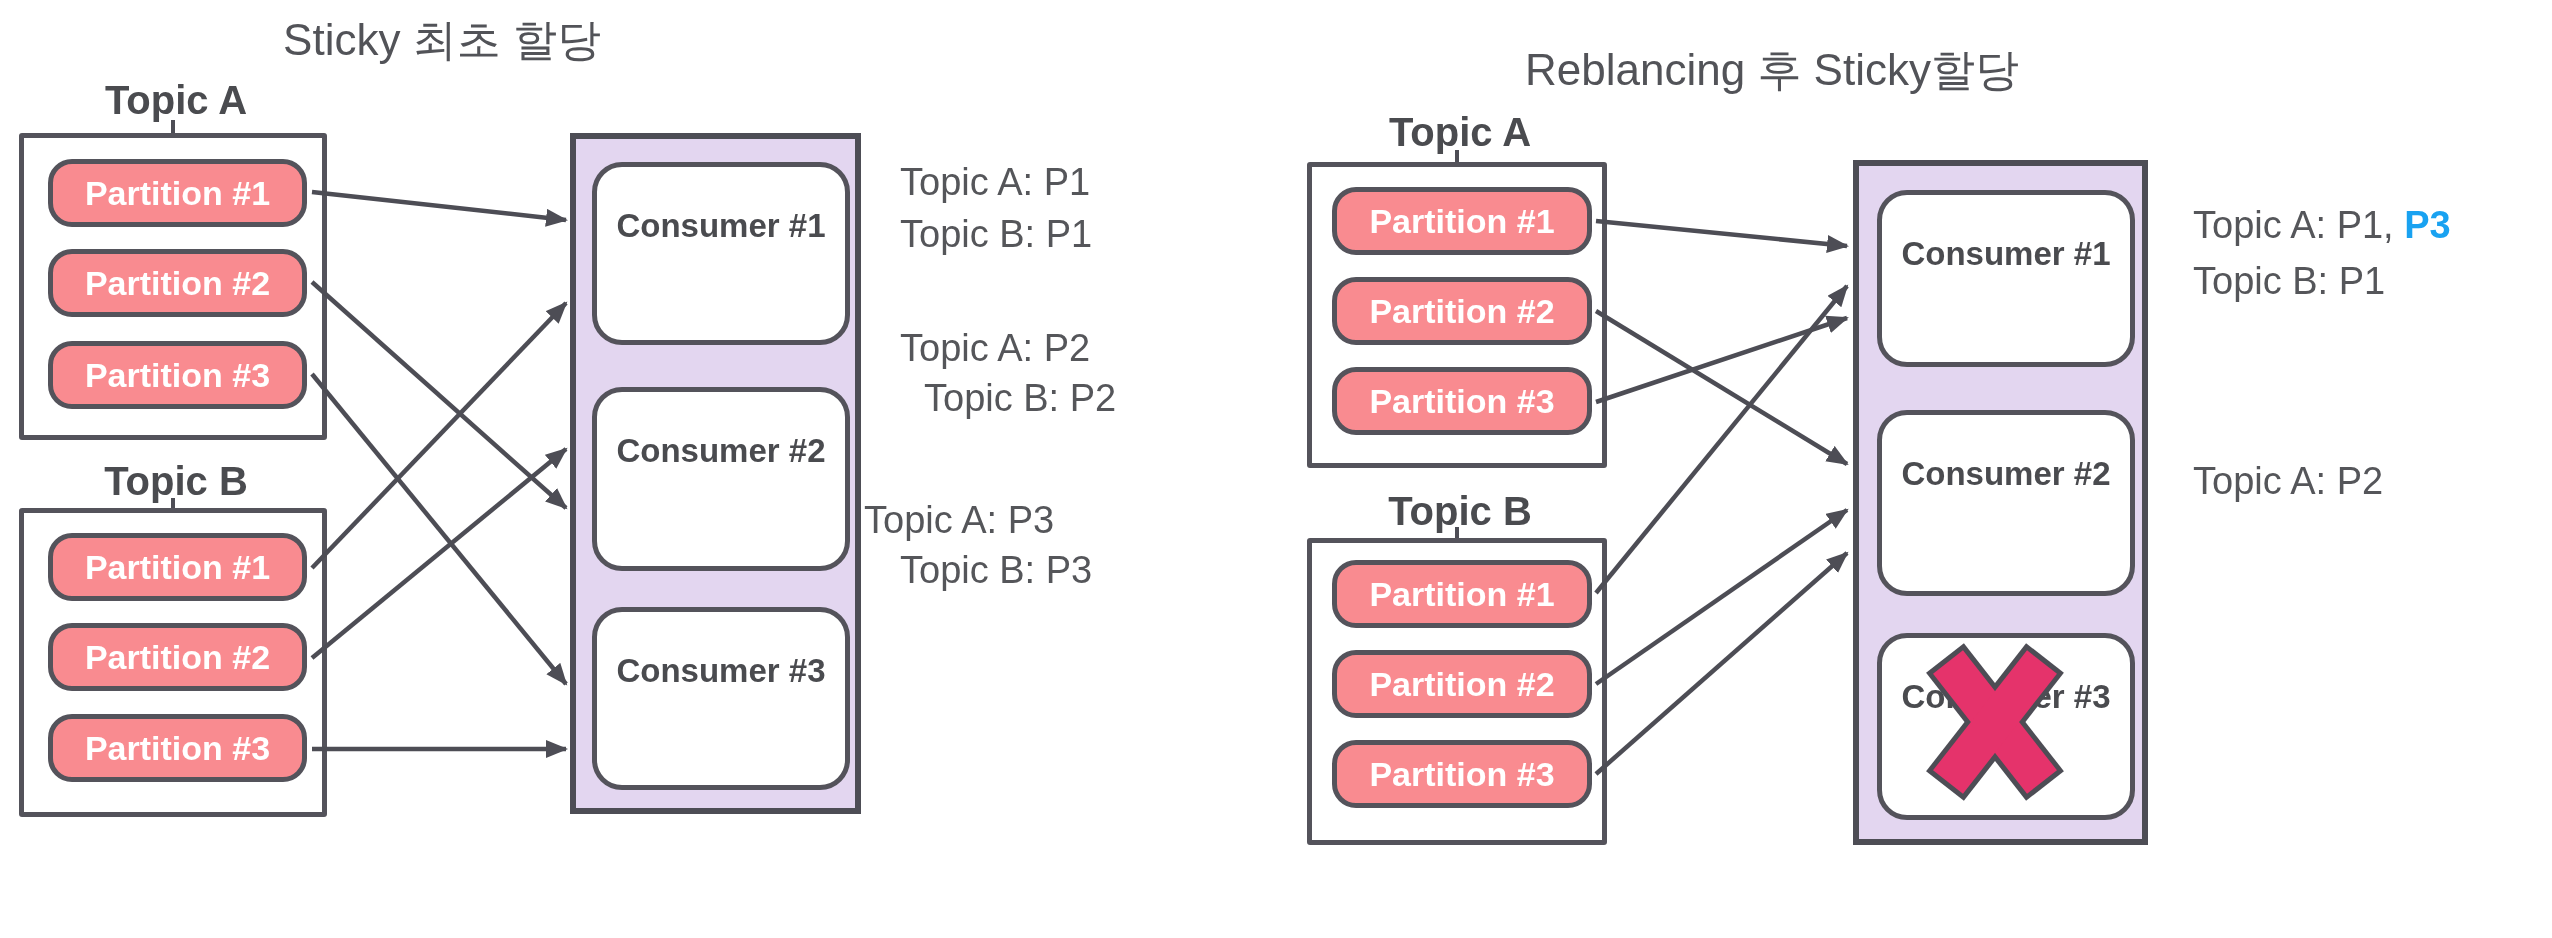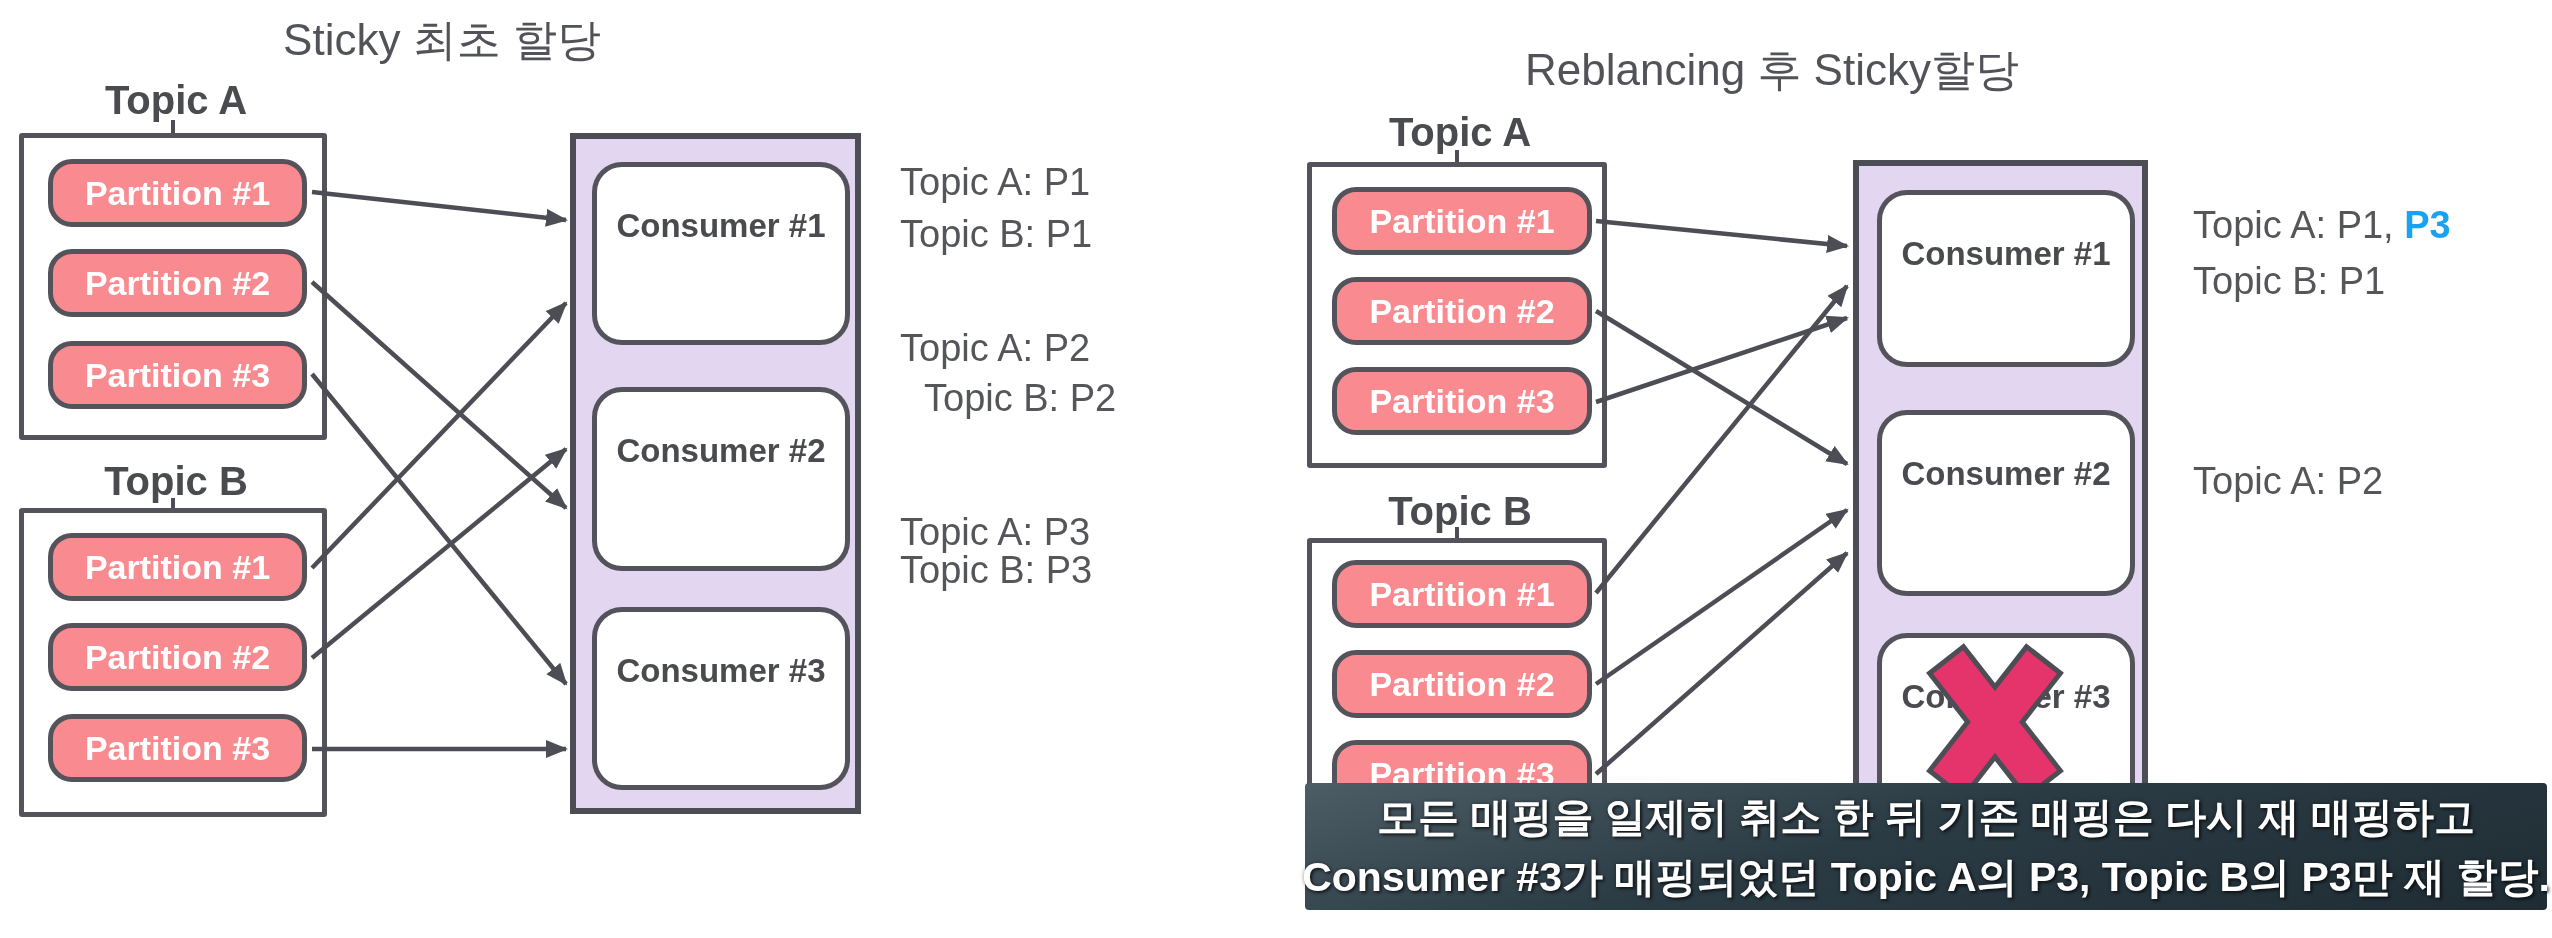--- a/index.html
+++ b/index.html
@@ -82,21 +82,21 @@
     <span class="clabel">Consumer #2</span>
   </div>
   <div class="consumer" style="left:592px;top:607px;width:258px;height:183px;">
     <span class="clabel">Consumer #3</span>
   </div>
 
   <div class="assign" style="left:900px;top:182px;text-align:center;">Topic A: P1</div>
   <div class="assign" style="left:900px;top:234px;">Topic B: P1</div>
   <div class="assign" style="left:900px;top:348px;">Topic A: P2</div>
   <div class="assign" style="left:924px;top:398px;">Topic B: P2</div>
-  <div class="assign" style="left:900px;top:520px;margin-top:12px;">Topic A: P3</div>
+  <div class="assign" style="left:864px;top:520px;">Topic A: P3</div>
   <div class="assign" style="left:900px;top:570px;">Topic B: P3</div>
 
   <div class="title" style="left:1772px;top:70px;">Reblancing 후 Sticky할당</div>
 
   <div class="topic-label" style="left:1460px;top:132px;">Topic A</div>
   <div class="connector" style="left:1455px;top:150px;height:14px;"></div>
   <div class="topic-box" style="left:1307px;top:162px;width:300px;height:306px;"></div>
   <div class="pill" style="left:1332px;top:187px;width:260px;height:68px;">Partition #1</div>
   <div class="pill" style="left:1332px;top:277px;width:260px;height:68px;">Partition #2</div>
   <div class="pill" style="left:1332px;top:367px;width:260px;height:68px;">Partition #3</div>
@@ -149,18 +149,14 @@
     </g>
 
     <g>
       <line x1="1945" y1="658" x2="2045" y2="786" stroke="#4d4d55" stroke-width="48"></line>
       <line x1="2045" y1="658" x2="1945" y2="786" stroke="#4d4d55" stroke-width="48"></line>
       <line x1="1948" y1="662" x2="2042" y2="782" stroke="#e5336b" stroke-width="38"></line>
       <line x1="2042" y1="662" x2="1948" y2="782" stroke="#e5336b" stroke-width="38"></line>
     </g>
   </svg>
 
-  <div class="caption-bar">
-    <div class="caption-line">모든 매핑을 일제히 취소 한 뒤 기존 매핑은 다시 재 매핑하고</div>
-    <div class="caption-line">Consumer #3가 매핑되었던 Topic A의 P3, Topic B의 P3만 재 할당.</div>
-  </div>
 
 </div>
 
 </body></html>

